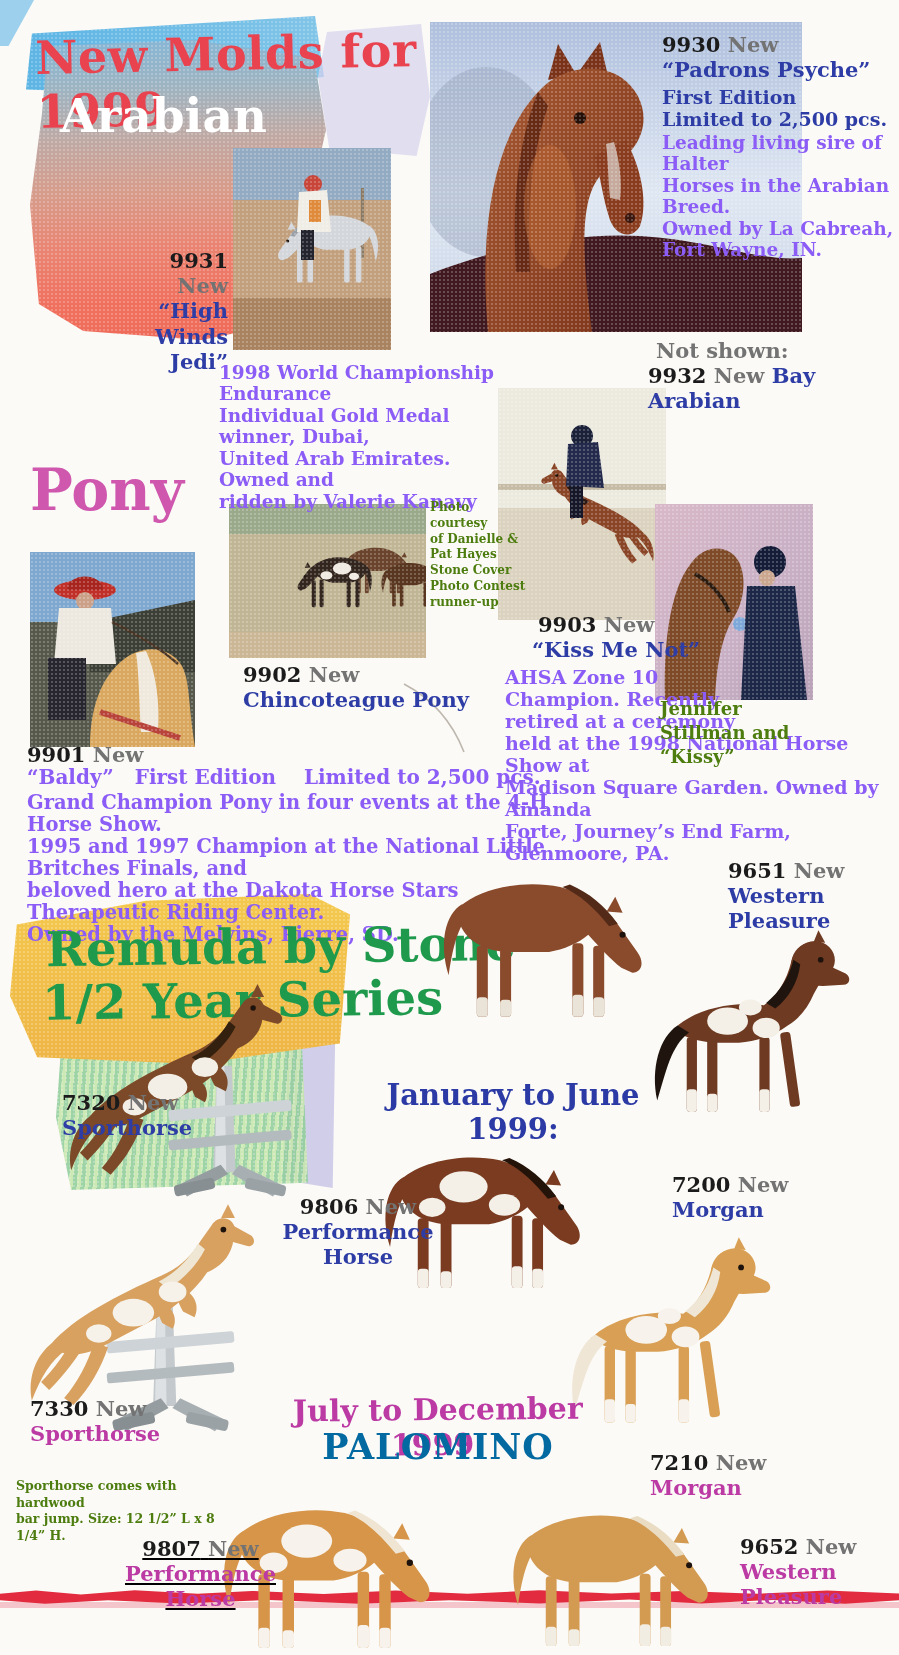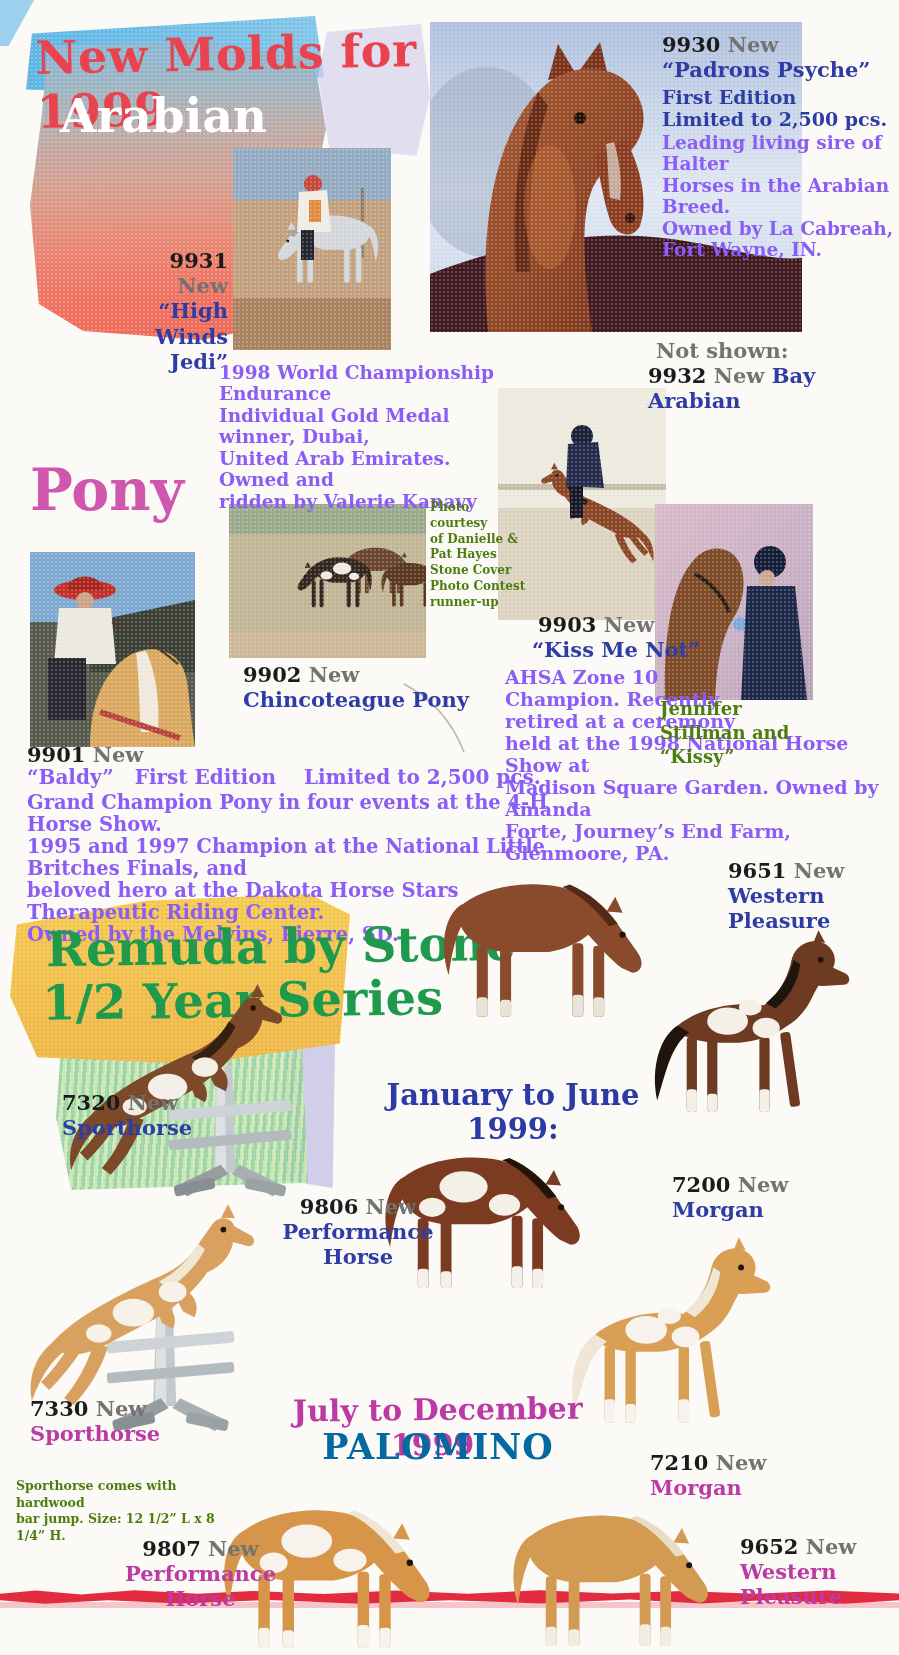--- a/index.html
+++ b/index.html
@@ -414,21 +414,21 @@
 
   <div class="abs z2 small-black pre" style="left:16px;top:1478px;width:210px;font-size:12.5px;">Sporthorse comes with hardwood
 bar jump. Size: 12 1/2” L x 8 1/4” H.</div>
 
   <svg class="abs z2" style="left:210px;top:1462px;width:280px;height:204px;" viewBox="0 0 220 160">
     <use href="#hG" fill="#d69549"></use>
       <use href="#hGm" fill="#f0e5d2"></use>
     <use href="#hGp" fill="#f7f3ec"></use>
       <use href="#hGs" fill="#f7f3ec"></use>
   </svg>
-  <div class="abs z3 lbl" style="left:108px;top:1536px;width:185px;text-align:center;">
+  <div class="abs z3 lbl" style="left:108px;top:1536px;width:185px;text-align:center;text-decoration:underline;">
     <span class="n">9807</span>
     <span class="nw">New</span>
     <div class="mag">Performance Horse</div>
   </div>
 
   <svg class="abs z2" style="left:500px;top:1470px;width:265px;height:193px;" viewBox="0 0 220 160">
     <use href="#hG" fill="#d39a52"></use>
       <use href="#hGm" fill="#e9dcc2"></use>
       <use href="#hGs" fill="#f2ede2"></use>
   </svg>

